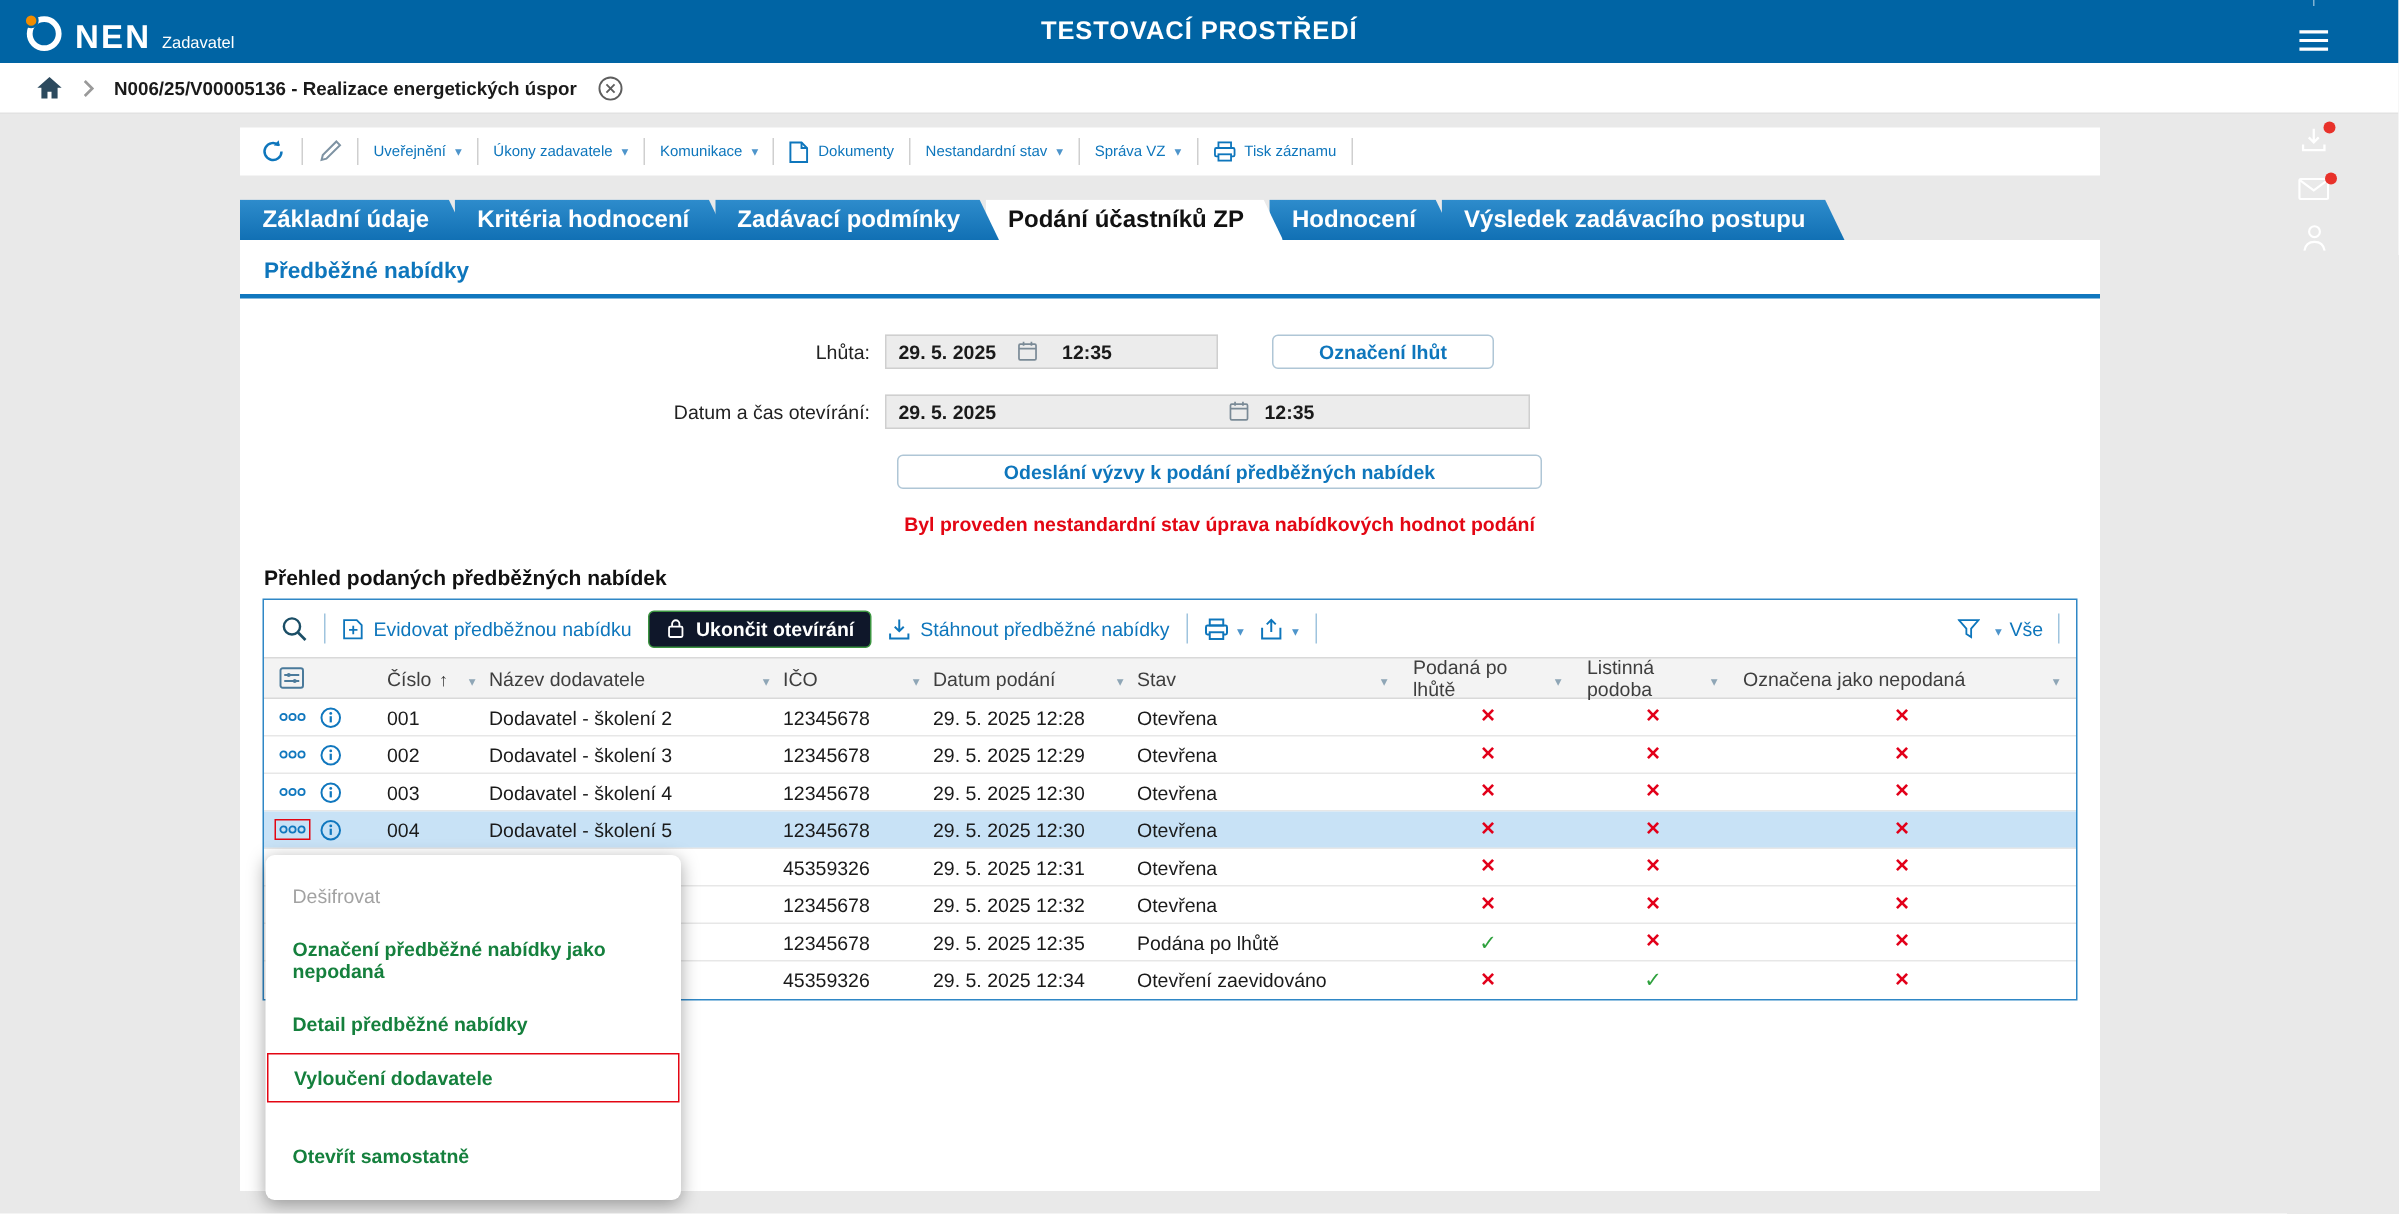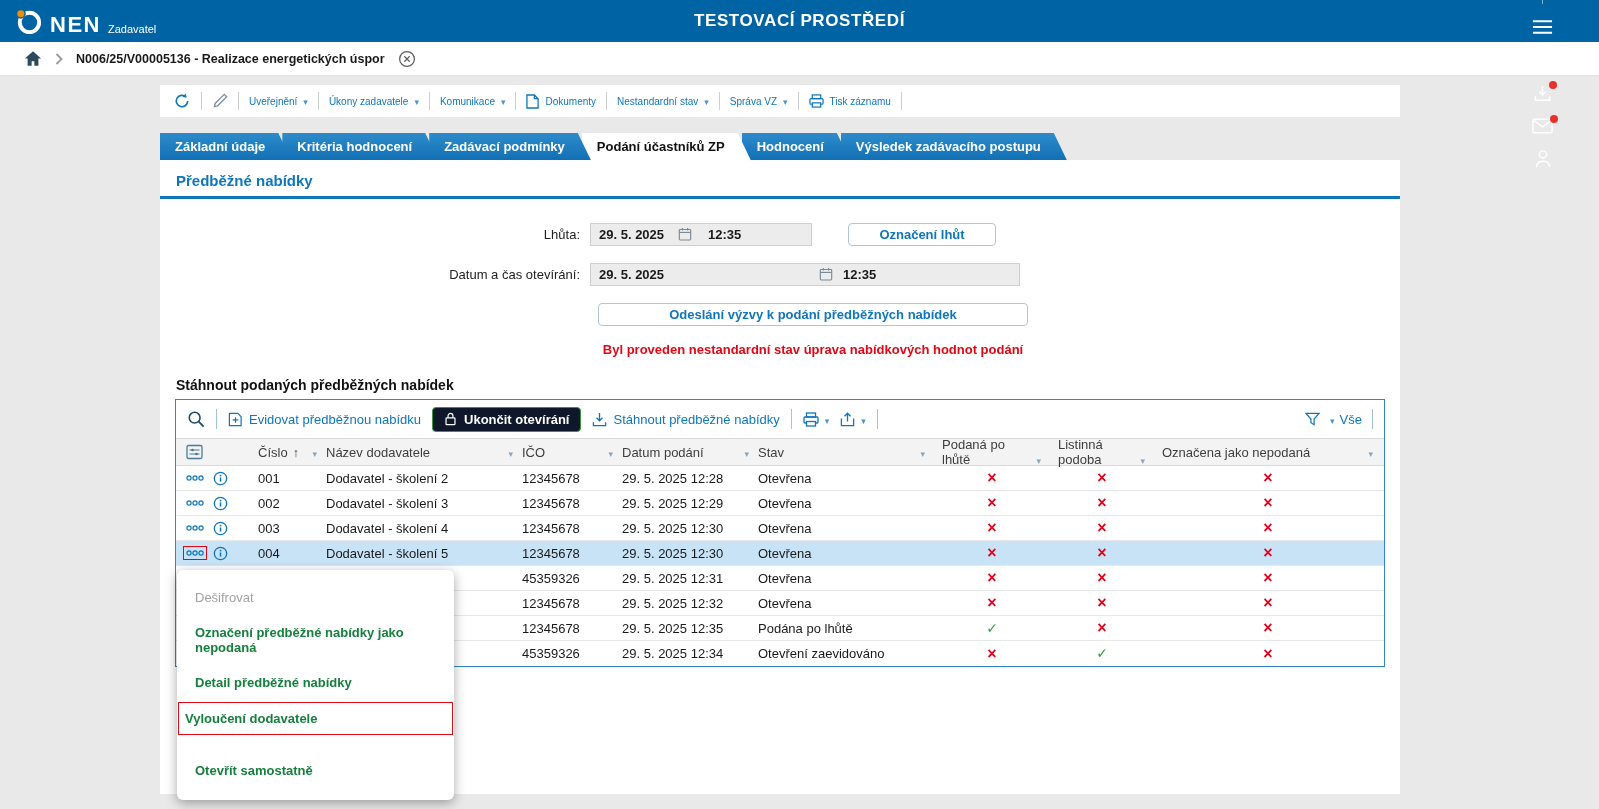--- a/index.html
+++ b/index.html
@@ -30,21 +30,21 @@
 
   
   .record-toolbar { background:#fff; height:32px; display:flex; align-items:center; padding:0 13px; gap:10px; }
   .rt-link { color:#0E76BC; display:flex; align-items:center; gap:6px; cursor:pointer; text-decoration:none; font-size:10px; }
   .caret::after { content:"▾"; color:#4E95CB; font-size:9px; }
   .sep { width:1px; height:18px; background:#CFCFCF; }
   .rt-icon { cursor:pointer; display:flex; }
 
   
   .tabs { display:flex; margin-top:16px; height:27px; }
-  .tab { position:relative; height:27px; line-height:27px; padding:0 26px 0 15px; background:linear-gradient(180deg,#2E8CCC 0%,#1170B4 100%); color:#fff; font-weight:bold; font-size:13px; clip-path:polygon(0 0, calc(100% - 13px) 0, 100% 100%, 0 100%); margin-right:-9px; cursor:pointer; white-space:nowrap; }
+  .tab { position:relative; height:27px; line-height:27px; padding:0 26px 0 15px; background:linear-gradient(180deg,#2E8CCC 0%,#1170B4 100%); color:#fff; font-weight:bold; font-size:16px; clip-path:polygon(0 0, calc(100% - 13px) 0, 100% 100%, 0 100%); margin-right:-9px; cursor:pointer; white-space:nowrap; }
   .t1{z-index:20;} .t2{z-index:19;} .t3{z-index:18;} .t4{z-index:17;text-align:center;} .t5{z-index:16;} .t6{z-index:15;}
   .tab.active { background:#fff; color:#111; }
 
   
   .panel { background:#fff; height:634px; padding-top:12px; }
   .panel-title { color:#0E76BC; font-size:15px; font-weight:bold; padding-left:16px; }
   .panel-underline { height:3px; background:#1077BE; margin-top:7px; }
 
   
   .form { margin-top:20px; }
@@ -79,35 +79,35 @@
   .trow.selected { background:#C8E2F6; }
   .c-act { width:72px; display:flex; align-items:center; gap:9px; padding-left:10px; }
   .c-cislo { width:78px; padding-left:10px; }
   .c-nazev { width:196px; }
   .c-ico { width:100px; }
   .c-datum { width:136px; }
   .c-stav { width:176px; }
   .c-mark1 { width:116px; text-align:center; }
   .c-mark2 { width:104px; text-align:center; }
   .c-mark3 { width:228px; text-align:center; }
-  .hc { display:flex; align-items:flex-end; justify-content:space-between; padding-right:9px; cursor:pointer; }
+  .hc { display:flex; align-items:center; justify-content:space-between; padding-right:9px; cursor:pointer; }
   .hl { display:flex; align-items:center; }
   .sort-up::after { content:"↑"; font-weight:bold; color:#333; margin-left:5px; font-size:12px; }
   .caret2::after { content:"▾"; color:#8FA6B6; font-size:9px; }
   .mark[data-val="no"]::before { content:"×"; color:#E2001A; font-weight:bold; font-size:16px; line-height:1; }
   .mark[data-val="yes"]::before { content:"✓"; color:#2EA13D; font-weight:bold; font-size:14px; line-height:1; }
   .ooo { display:flex; cursor:pointer; }
   .ooo-red { outline:1px solid #E30613; outline-offset:2px; }
   .info-icon { display:flex; cursor:pointer; }
 
   
   .ctx-menu { position:absolute; left:177px; top:570px; width:277px; background:#fff; border-radius:6px; box-shadow:0 3px 12px rgba(0,0,0,.35); padding:10px 0 12px; z-index:50; }
   .ctx-item { padding:10px 18px; font-size:13px; font-weight:bold; color:#15803d; cursor:pointer; }
   .ctx-item.disabled { color:#A2A2A2; font-weight:normal; cursor:default; }
-  .ctx-item.highlighted { border:1px solid #E30613; margin:2px 1px; padding:8px 6px; }
+  .ctx-item.highlighted { border:1px solid #E30613; margin:2px 1px; padding:8px 17px; }
   .ctx-item.last { margin-top:18px; }
 </style>
 </head>
 <body>
 
 <header class="topbar">
   <div class="brand">
     <svg width="29" height="29" viewBox="0 0 30 30">
       <circle cx="16" cy="16" r="10" fill="none" stroke="#FFFFFF" stroke-width="4"></circle>
       <circle cx="7" cy="7" r="4.4" fill="#F28C00" stroke="#0064A4" stroke-width="1.6"></circle>
@@ -276,21 +276,21 @@
             <span class="dt-time">12:35</span>
           </span>
         </div>
       </div>
       <div class="form-row btn-row">
         <button class="btn-outline btn-wide">Odeslání výzvy k podání předběžných nabídek</button>
       </div>
       <div class="warning">Byl proveden nestandardní stav úprava nabídkových hodnot podání</div>
     </div>
 
-    <div class="tbl-heading">Stáhnout podaných předběžných nabídek</div>
+    <div class="tbl-heading">Přehled podaných předběžných nabídek</div>
 
     <div class="tbl-box">
 
       <div class="tbl-toolbar">
         <svg width="18" height="18" viewBox="0 0 20 20" style="cursor:pointer">
           <circle cx="8.5" cy="8.5" r="6" fill="none" stroke="#1B4E66" stroke-width="1.8"></circle>
           <path d="M13 13l5.5 5.5" stroke="#1B4E66" stroke-width="2"></path>
         </svg>
         <span class="sep-blue"></span>
         <a class="tt-link">

